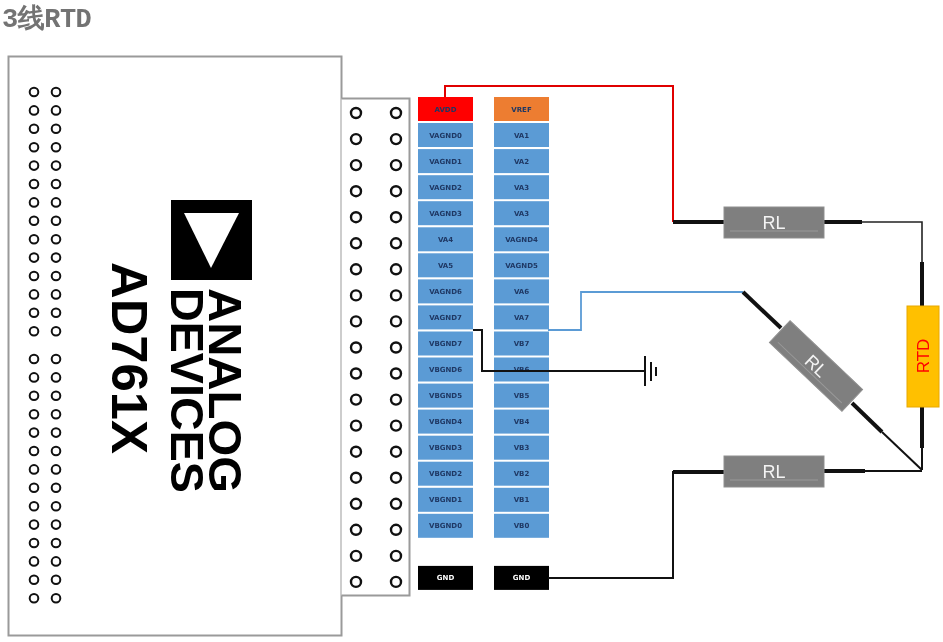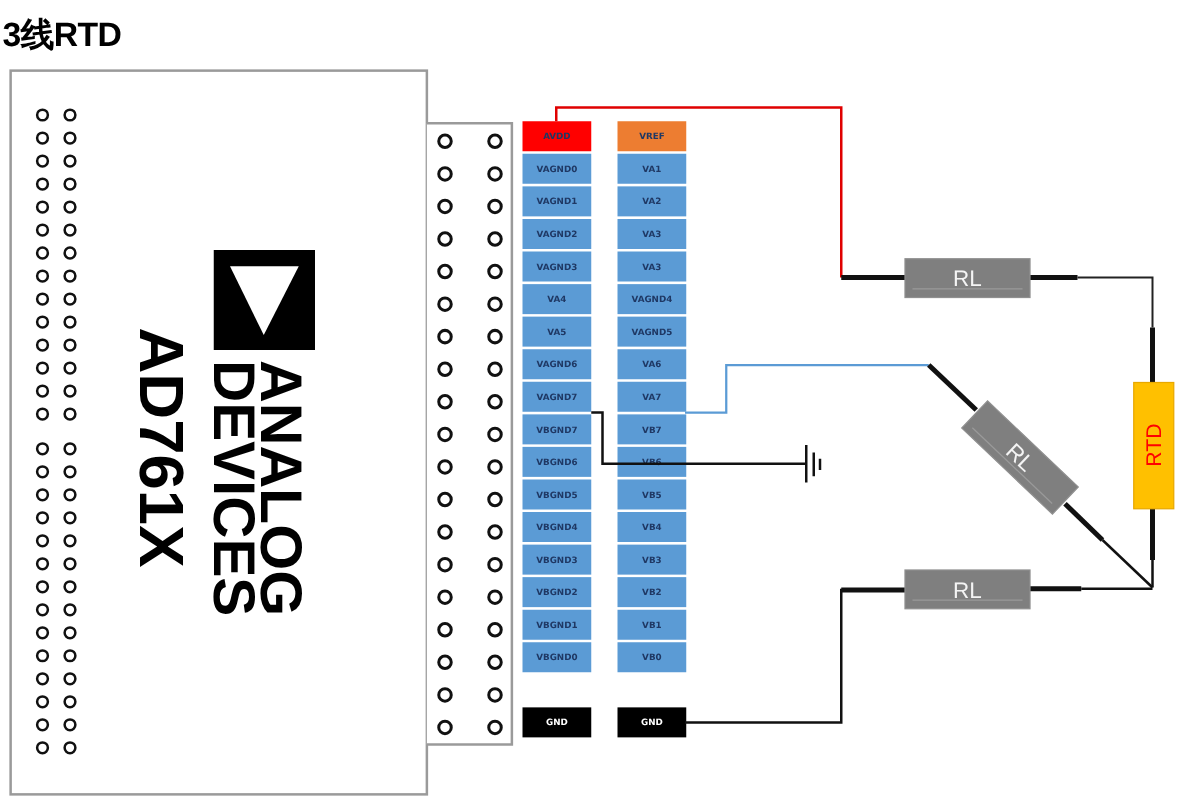--- a/index.html
+++ b/index.html
@@ -1,17 +1,17 @@
 <!DOCTYPE html>
 <html><head>
 <meta charset="utf-8">
 <style>
   html,body{margin:0;padding:0;background:#ffffff;}
   body{width:943px;height:642px;position:relative;overflow:hidden;font-family:"Liberation Sans","DejaVu Sans",sans-serif;}
-  .title{position:absolute;left:2px;top:10px;font-size:27px;font-weight:bold;color:#000000;font-family:Liberation Sans, sans-serif;letter-spacing:-0.5px;}
+  .title{position:absolute;left:2px;top:0;font-size:27px;font-weight:bold;color:#737373;font-family:Liberation Mono, monospace;letter-spacing:-0.5px;}
   svg{position:absolute;left:0;top:0;}
   .pin-label{font-family:"DejaVu Sans","Liberation Sans",sans-serif;font-size:7px;font-weight:bold;text-anchor:middle;dominant-baseline:central;}
   .logo-text{font-family:"Liberation Sans","DejaVu Sans",sans-serif;font-weight:bold;}
 </style>
 </head>
 <body>
 
 <div class="title">3线RTD</div>
 
 <svg id="diagram" width="943" height="642" viewBox="0 0 943 642">

